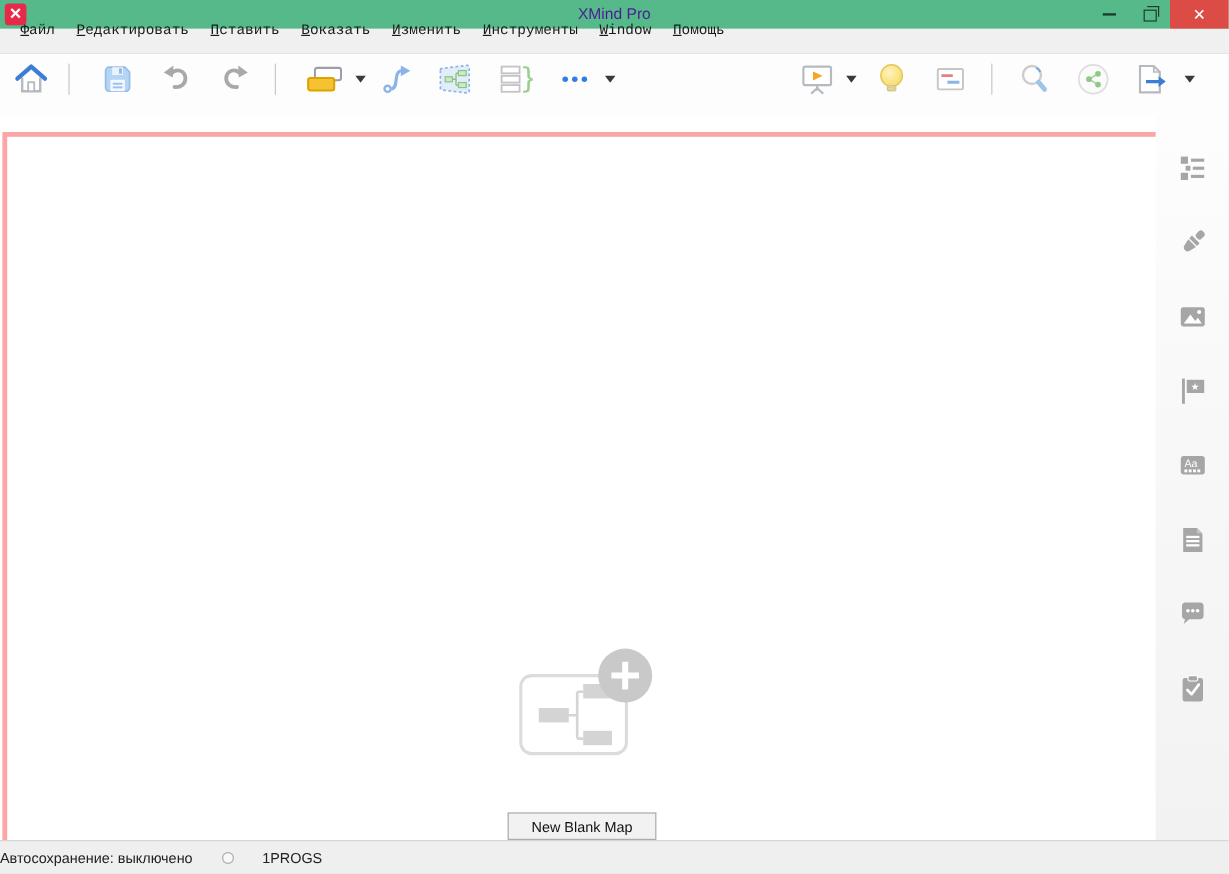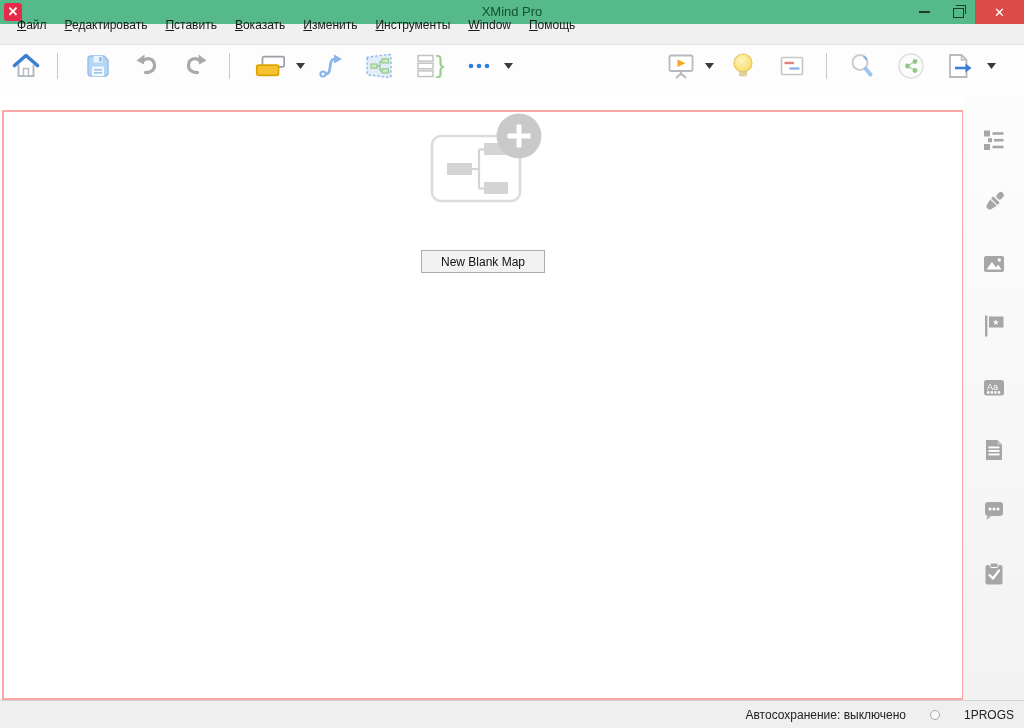--- a/index.html
+++ b/index.html
@@ -6,64 +6,64 @@
   #app{position:relative;width:1024px;height:728px;background:#ffffff;overflow:hidden;
        font-family:"Liberation Sans", sans-serif;}
 
   
   #titlebar{position:absolute;left:0;top:0;width:1024px;height:24px;background:#55b98a;
             display:flex;align-items:center;}
   .app-logo{position:absolute;left:4px;top:3px;width:18px;height:18px;background:#e82a4a;
             border-radius:3px;color:#fff;font-weight:bold;font-size:13px;line-height:18px;
             text-align:center;}
   .title-text{position:absolute;left:0;right:0;top:0;height:24px;line-height:24px;
-              text-align:center;font-size:13px;color:#14532d;}
+              text-align:center;font-size:13px;color:#4c1d95;}
   .win-controls{position:absolute;right:0;top:0;height:24px;display:flex;}
   .wc-btn{width:34px;height:24px;display:flex;align-items:center;justify-content:center;cursor:default;}
   .wc-min-glyph{width:11px;height:2px;background:#1e3d2f;}
   .wc-max-glyph{position:relative;width:9px;height:8px;border:1.4px solid #1e3d2f;background:transparent;margin-top:2px;}
   .wc-max-glyph::before{content:"";position:absolute;left:2px;top:-4px;width:9px;height:8px;
                         border:1.4px solid #1e3d2f;border-bottom:none;border-left:none;}
   .wc-close{width:49px;background:#dc4b45;color:#ffffff;font-size:13px;}
 
   
   #menubar{position:absolute;left:0;top:24px;width:1024px;height:21px;background:#f0f0f0;
            border-bottom:1px solid #e3e3e3;display:flex;align-items:center;padding-left:8px;
            box-sizing:border-box;font-size:12px;color:#1a1a1a;}
-  .menu-item{padding:0 9px;height:38px;line-height:21px;cursor:default;white-space:nowrap;}
+  .menu-item{padding:0 9px;height:38px;line-height:21px;cursor:default;white-space:nowrap;font-family:Liberation Mono, monospace;}
   .acc{text-decoration:underline;}
 
   
   #toolbar{position:absolute;left:0;top:46px;width:1024px;height:50px;background:#fdfdfd;}
   .tbtn{position:absolute;top:49px;width:34px;height:34px;display:flex;align-items:center;
         justify-content:center;border-radius:3px;}
   .tbtn{top:3px;}
   .tsep{position:absolute;top:7px;width:1px;height:26px;background:#c9c9c9;}
   .tarrow{position:absolute;top:14px;width:12px;height:12px;display:flex;align-items:center;justify-content:center;}
 
   
   #canvas{position:absolute;left:2px;top:110px;width:958px;height:586px;background:#ffffff;
-          border:2px solid #fca5a5;display:flex;flex-direction:column;align-items:center;
-          justify-content:flex-start;}
+          border:4px solid #fca5a5;display:flex;flex-direction:column;align-items:center;
+          justify-content:flex-end;}
   .blank-graphic{width:122px;height:92px;margin-bottom:46px;}
   .new-map-btn{min-width:124px;height:23px;background:#f2f2f2;border:1px solid #acacac;
                font-family:"Liberation Sans", sans-serif;font-size:12px;color:#111;
                padding:0 14px;cursor:pointer;}
 
   
   #sidebar{position:absolute;right:0;top:96px;width:61px;bottom:28px;
            background:linear-gradient(to bottom,#fdfdfd,#f2f2f2);
            display:flex;flex-direction:column;align-items:center;padding-top:29px;
            box-sizing:border-box;gap:32px;}
   .sbtn{width:30px;height:30px;display:flex;align-items:center;justify-content:center;cursor:pointer;}
 
   
   #statusbar{position:absolute;left:0;bottom:0;width:1024px;height:28px;background:#efefef;
              border-top:1px solid #d4d4d4;box-sizing:border-box;display:flex;align-items:center;
-             justify-content:flex-end;padding-right:10px;gap:24px;font-size:12px;color:#222;}
+             padding-right:10px;gap:24px;font-size:12px;color:#222;}
   .status-ring{width:8px;height:8px;border-radius:50%;border:1.5px solid #ababab;background:#f8f8f8;}
 </style>
 </head>
 <body>
 
 <div id="app">
 
   <div id="titlebar">
     <div class="app-logo">✕</div>
     <div class="title-text">XMind Pro</div>

